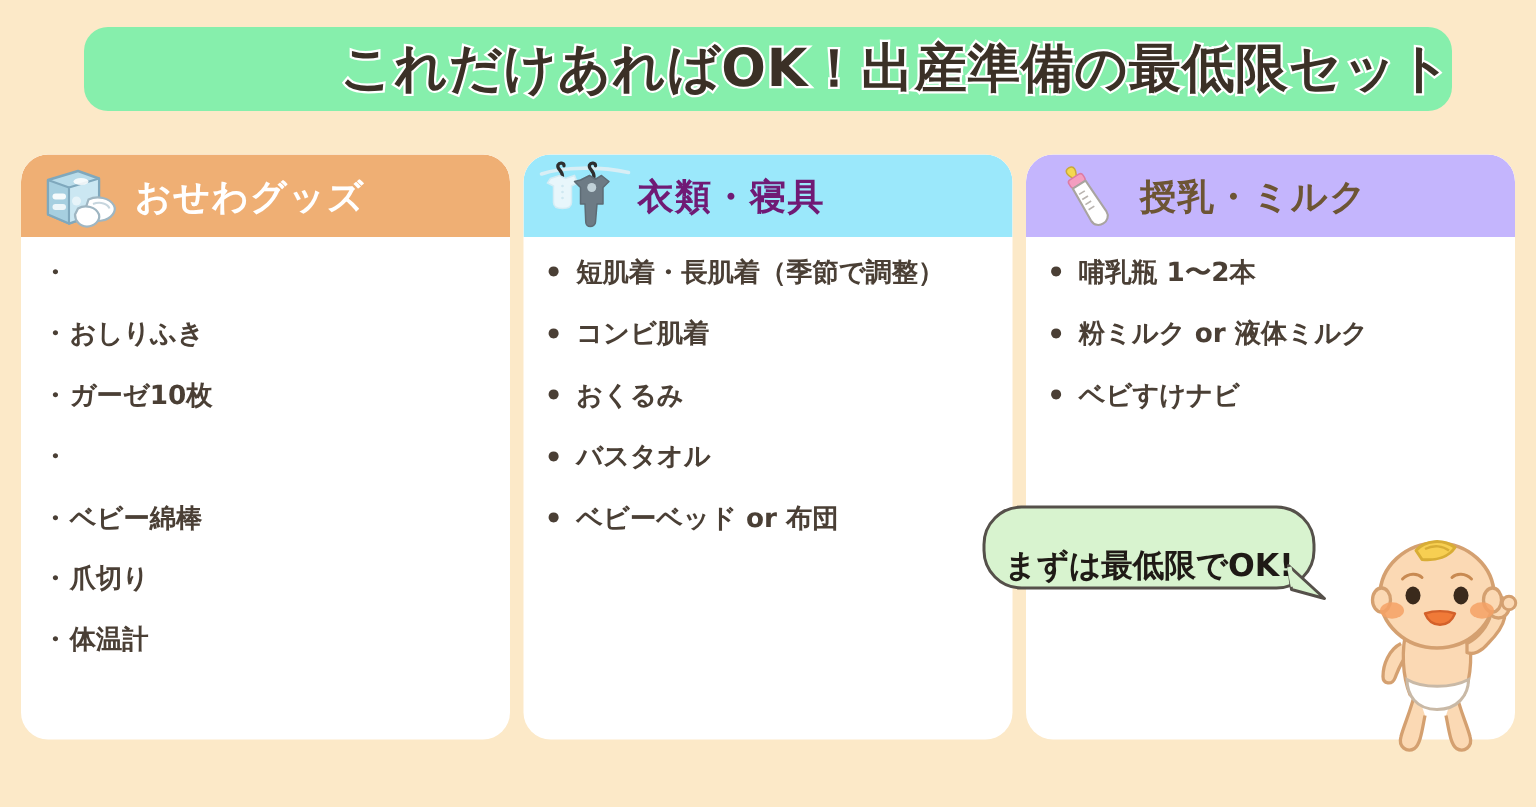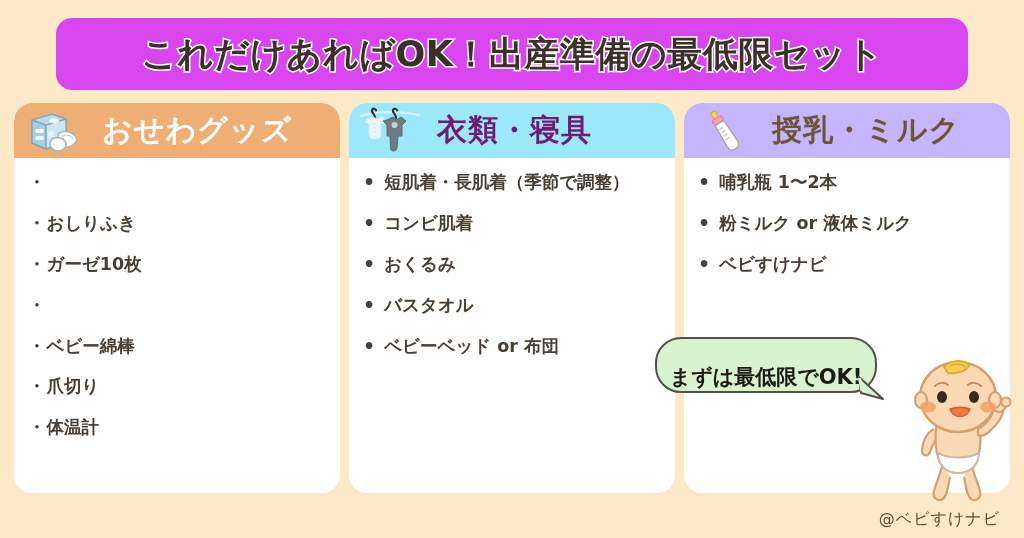--- a/index.html
+++ b/index.html
@@ -20,26 +20,26 @@
     background: #fce9c8;
     box-sizing: border-box;
   }
 
   
   .title-banner {
     position: absolute;
     left: 56px;
     top: 18px;
     width: 912px;
-    height: 72px;
-    background: #d946ef;
+    height: 56px;
+    background: #86efac;
     border-radius: 16px;
     display: flex;
     align-items: center;
-    justify-content: center;
+    justify-content: flex-end;
     box-sizing: border-box;
   }
   .title-text {
     font-size: 35px;
     font-weight: bold;
     color: #3b3026;
     letter-spacing: 0.5px;
     line-height: 1;
     white-space: nowrap;
     -webkit-text-stroke: 3px #ffffff;
@@ -74,24 +74,24 @@
     border-top-left-radius: 18px;
     border-top-right-radius: 18px;
   }
   .card-header .hd-icon {
     width: 58px;
     height: 50px;
     flex: 0 0 58px;
     position: relative;
   }
   .card-header .hd-title {
-    font-size: 30px;
+    font-size: 24px;
     font-weight: bold;
     letter-spacing: 1px;
-    margin-left: 18px;
+    margin-left: 6px;
     white-space: nowrap;
   }
   .card-body {
     padding: 14px 10px 10px 14px;
     box-sizing: border-box;
   }
   .item {
     display: flex;
     align-items: flex-start;
     font-size: 17.5px;
@@ -365,15 +365,14 @@
       <ellipse cx="42" cy="42" rx="5" ry="6" fill="#3a2a1c"></ellipse>
       <ellipse cx="74" cy="42" rx="5" ry="6" fill="#3a2a1c"></ellipse>
 
       <ellipse cx="28" cy="52" rx="8" ry="5.5" fill="#f4a165" opacity="0.85"></ellipse>
       <ellipse cx="88" cy="52" rx="8" ry="5.5" fill="#f4a165" opacity="0.85"></ellipse>
 
       <path d="M50 54 C54 64, 66 64, 70 54 C64 52, 56 52, 50 54 Z" fill="#f07a38" stroke="#d4612a" stroke-width="1.6" stroke-linejoin="round"></path>
     </svg>
   </div>
 
-  <div class="credit">@ベビすけナビ</div>
 
 </div>
 
 </body></html>

